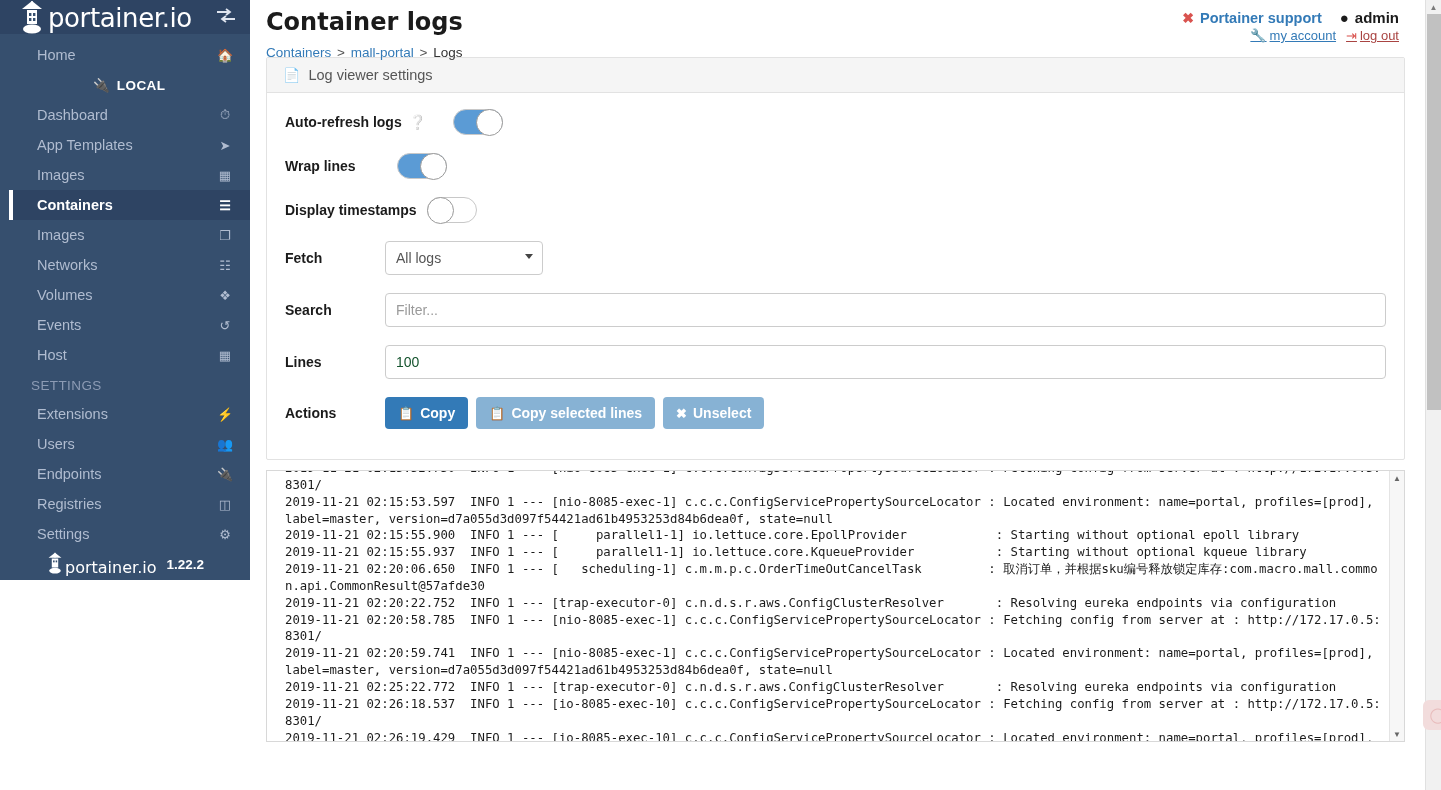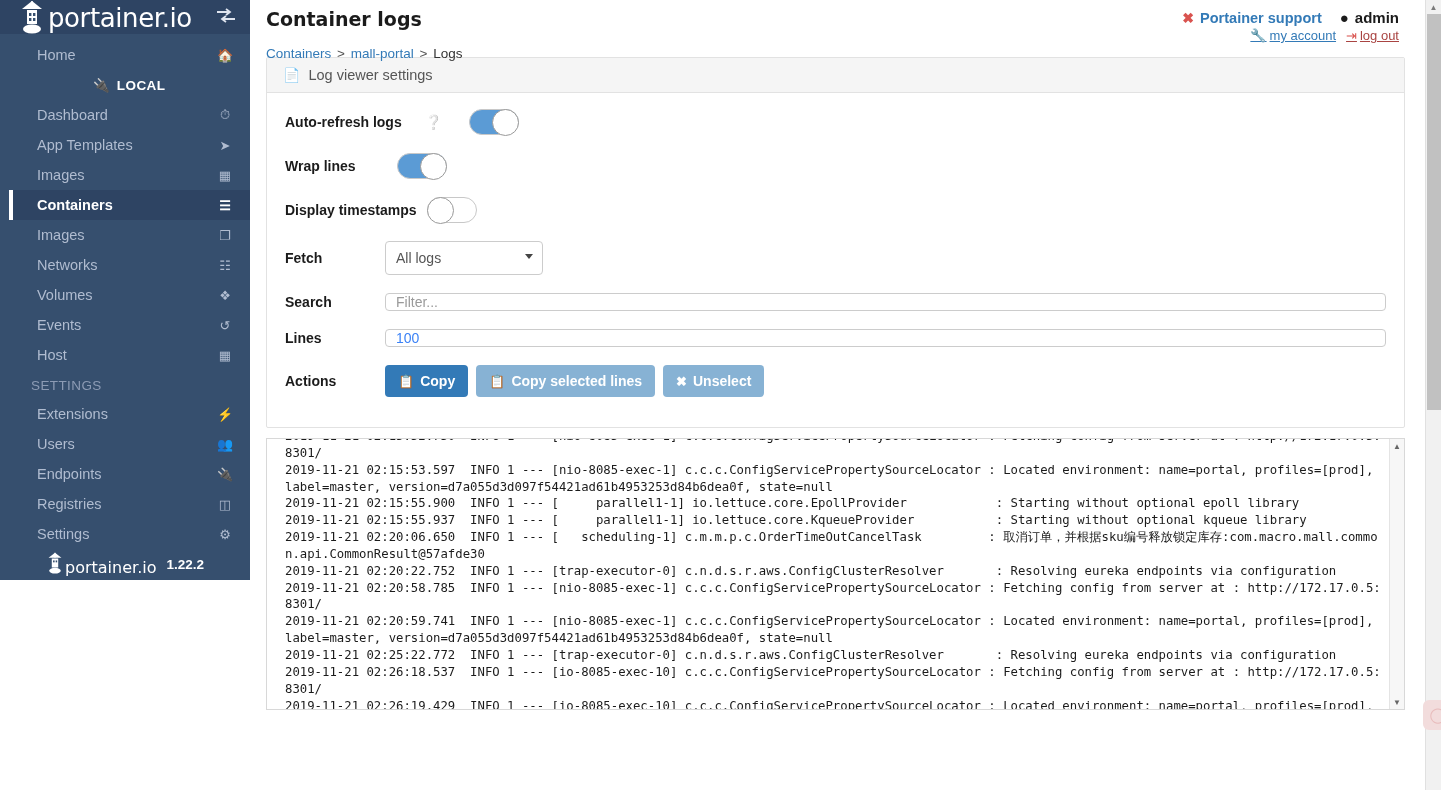--- a/index.html
+++ b/index.html
@@ -73,22 +73,22 @@
 
   
   #main {
     flex: 1 1 auto; height: 790px; position: relative;
     background: #ffffff; overflow: hidden;
   }
   .page-head {
     height: 57px; background: #ffffff;
     padding: 8px 36px 0 16px; position: relative;
   }
-  .page-title { font-size: 19px; color: #1b1b1b; font-weight: bold; font-family: "DejaVu Sans", sans-serif; }
-  .breadcrumb { font-size: 13.5px; color: #333; margin-top: 16px; }
+  .page-title { font-size: 24px; color: #1b1b1b; font-weight: bold; font-family: "DejaVu Sans", sans-serif; }
+  .breadcrumb { font-size: 13.5px; color: #333; margin-top: 9px; }
   .breadcrumb a { color: #337ab7; text-decoration: none; }
   .breadcrumb .sep { color: #555; margin: 0 2px; }
   .head-right {
     position: absolute; right: 42px; top: 9px; text-align: right;
   }
   .hr-line1 { display: flex; align-items: center; justify-content: flex-end; gap: 18px; }
   .support { color: #337ab7; font-size: 14.5px; font-weight: bold; display: inline-flex; align-items: center; gap: 6px; }
   .support .lifering { color: #d9534f; font-size: 14px; }
   .user { color: #1b1b1b; font-size: 15px; font-weight: bold; display: inline-flex; align-items: center; gap: 6px; }
   .user .usericon { font-size: 15px; }
@@ -111,21 +111,21 @@
     padding: 9px 16px; font-size: 14.5px; color: #555;
     display: flex; align-items: center; gap: 8px;
   }
   .panel-head .ico { color: #777; font-size: 14px; }
   .panel-body { padding: 16px 18px 20px 18px; }
 
   .form-row { display: flex; align-items: center; margin-bottom: 18px; }
   .form-label {
     width: 100px; flex: 0 0 100px;
     font-size: 14px; color: #1b1b1b; font-weight: bold;
-    display: flex; align-items: center; gap: 24px;
+    display: flex; align-items: center; gap: 8px;
   }
   .form-label.w-auto { width: auto; flex: 0 0 auto; min-width: 100px; }
   .help-icon {
     color: #337ab7; font-size: 14px; cursor: pointer;
   }
 
   
   .toggle {
     width: 50px; height: 26px; border-radius: 13px;
     position: relative; cursor: pointer; display: inline-block;
@@ -153,23 +153,23 @@
     -webkit-appearance: none; appearance: none;
     font-family: "Liberation Sans", sans-serif;
   }
   .sel-caret {
     position: absolute; right: 10px; top: 13px;
     width: 0; height: 0; pointer-events: none;
     border-left: 4px solid transparent; border-right: 4px solid transparent;
     border-top: 5px solid #444;
   }
   input.form-ctl {
-    height: 18px; width: 1006px;
+    height: 34px; width: 1006px;
     border: 1px solid #ccc; border-radius: 4px;
-    padding: 0 10px; font-size: 14px; color: #3b82f6;
+    padding: 0 10px; font-size: 14px; color: #14532d;
     background: #fff; font-family: "Liberation Sans", sans-serif;
   }
   input.form-ctl::placeholder { color: #9a9a9a; }
 
   
   .btn {
     border: none; border-radius: 4px;
     font-size: 14px; color: #fff; cursor: pointer;
     padding: 8px 13px; margin-right: 8px;
     display: inline-flex; align-items: center; gap: 6px;

